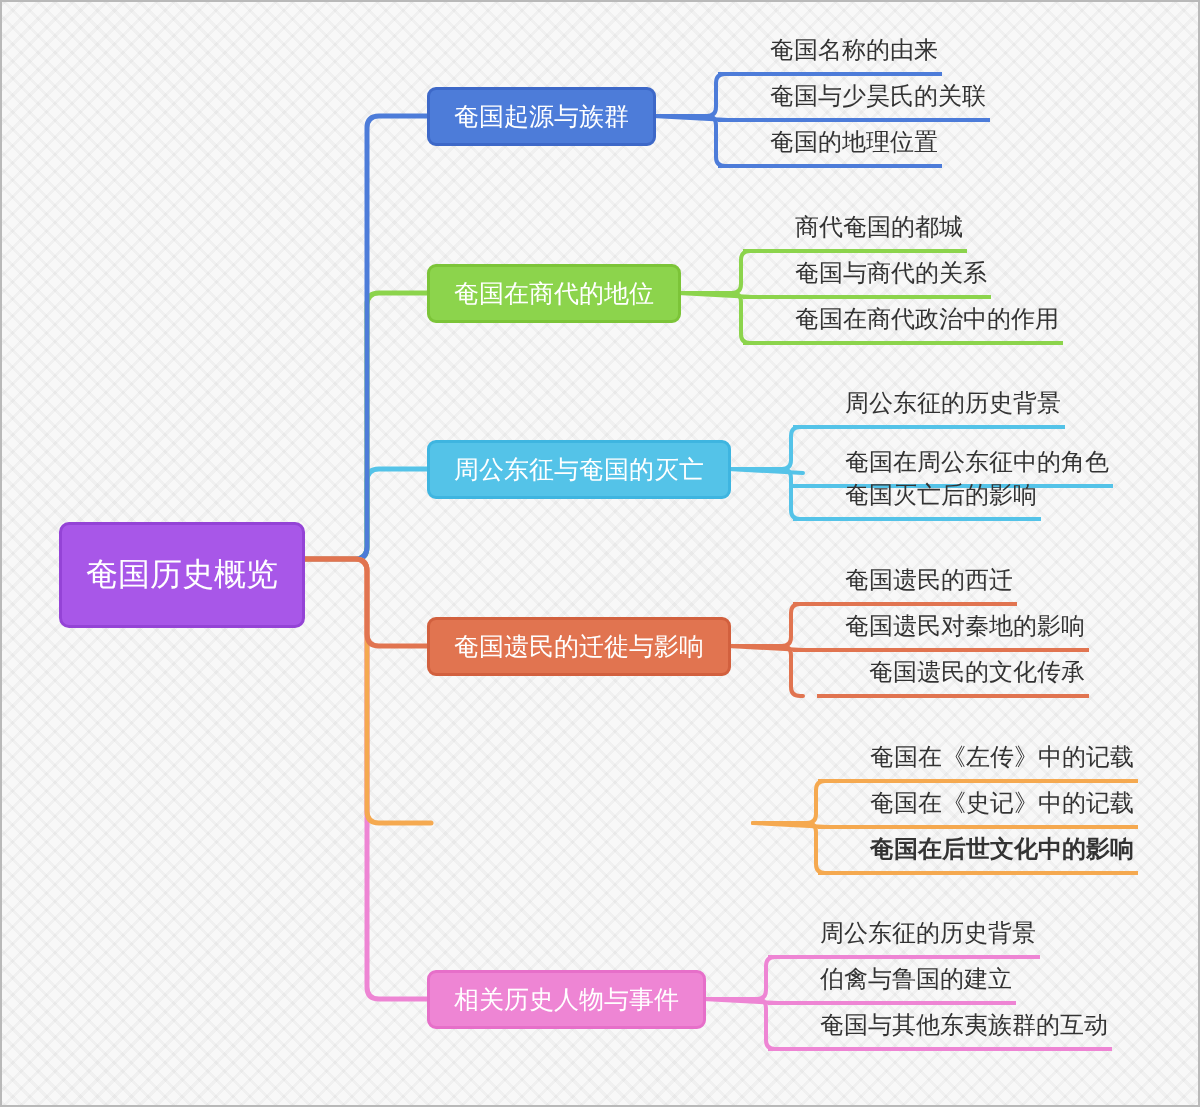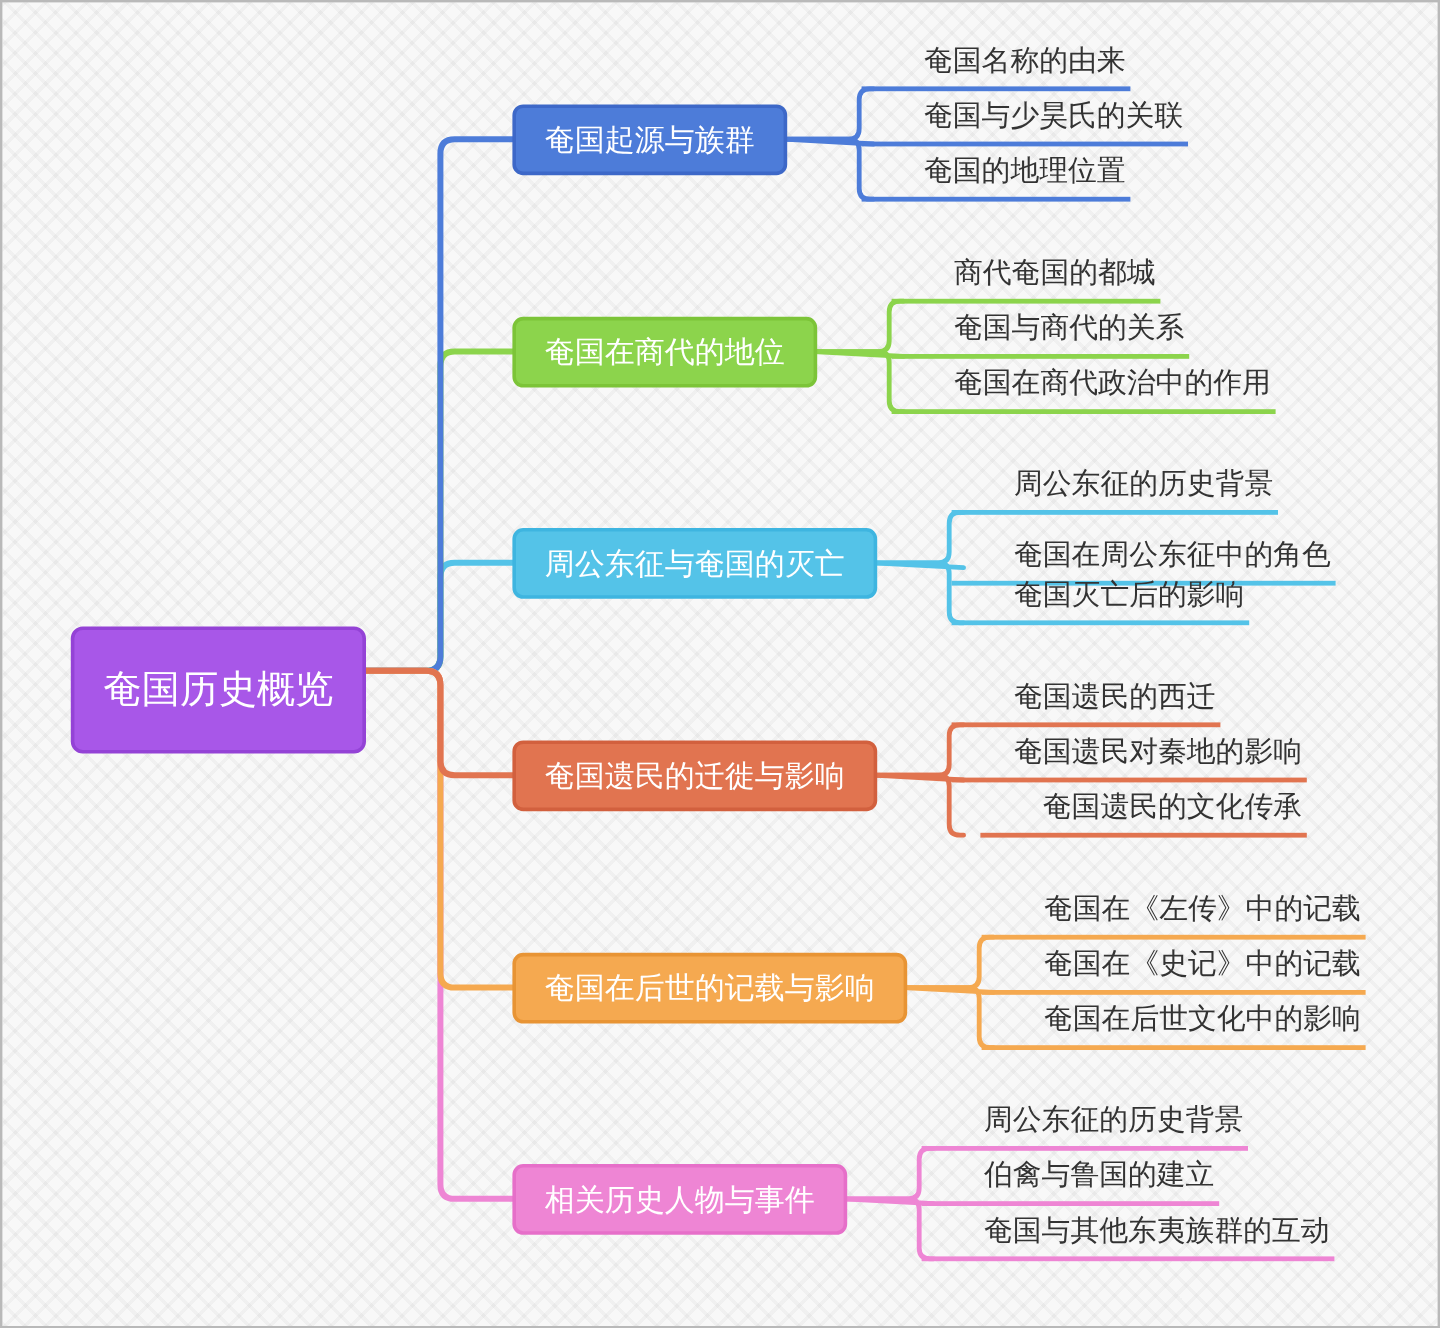--- a/index.html
+++ b/index.html
@@ -77,39 +77,38 @@
       <path d="M 701 997 L 776 1001" fill="none" stroke="#ee85d4" stroke-width="4" stroke-linecap="round" stroke-linejoin="round"></path>
       <path d="M 701 997 H 755 Q 764 997 764 1006 V 1038 Q 764 1047 773 1047 H 776" fill="none" stroke="#ee85d4" stroke-width="4" stroke-linecap="round" stroke-linejoin="round"></path>
     </svg>
 
   <div class="node root" id="root" style="background: rgb(168, 87, 232); border-color: rgb(148, 67, 214); left: 57px; top: 520px;">奄国历史概览</div>
 
   <div class="node branch" id="b0" style="background: rgb(77, 124, 217); border-color: rgb(61, 104, 200); left: 425px; top: 84.5px;">奄国起源与族群</div>
   <div class="node branch" id="b1" style="background: rgb(140, 212, 76); border-color: rgb(124, 196, 56); left: 425px; top: 261.5px;">奄国在商代的地位</div>
   <div class="node branch" id="b2" style="background: rgb(84, 195, 232); border-color: rgb(62, 181, 224); left: 425px; top: 437.5px;">周公东征与奄国的灭亡</div>
   <div class="node branch" id="b3" style="background: rgb(225, 116, 80); border-color: rgb(210, 96, 62); left: 425px; top: 614.5px;">奄国遗民的迁徙与影响</div>
-  <div class="node branch" id="b4" style="background: rgb(245, 169, 80); border-color: rgb(232, 148, 52); left: 425px; top: 791.5px;">奄国在后世的记载与影响</div>
   <div class="node branch" id="b5" style="background: rgb(238, 133, 212); border-color: rgb(230, 111, 201); left: 425px; top: 967.5px; padding-left: 24px;">相关历史人物与事件</div>
 
   <span class="child" id="c0-0" style="left: 716px; top: 32px; border-bottom-color: rgb(77, 124, 217);">奄国名称的由来</span>
   <span class="child" id="c0-1" style="left: 716px; top: 78px; border-bottom-color: rgb(77, 124, 217);">奄国与少昊氏的关联</span>
   <span class="child" id="c0-2" style="left: 716px; top: 124px; border-bottom-color: rgb(77, 124, 217);">奄国的地理位置</span>
 
   <span class="child" id="c1-0" style="left: 741px; top: 209px; border-bottom-color: rgb(140, 212, 76);">商代奄国的都城</span>
   <span class="child" id="c1-1" style="left: 741px; top: 255px; border-bottom-color: rgb(140, 212, 76); text-align: center;">奄国与商代的关系</span>
   <span class="child" id="c1-2" style="left: 741px; top: 301px; border-bottom-color: rgb(140, 212, 76);">奄国在商代政治中的作用</span>
 
   <span class="child" id="c2-0" style="left: 791px; top: 385px; border-bottom-color: rgb(84, 195, 232);">周公东征的历史背景</span>
   <span class="child" id="c2-1" style="left: 791px; top: 431px; border-bottom-color: rgb(84, 195, 232); margin-top: 13px;">奄国在周公东征中的角色</span>
   <span class="child" id="c3-0" style="left: 791px; top: 562px; border-bottom-color: rgb(225, 116, 80);">奄国遗民的西迁</span>
 
   <span class="child" id="c2-2" style="left: 791px; top: 477px; border-bottom-color: rgb(84, 195, 232);">奄国灭亡后的影响</span>
   <span class="child" id="c3-1" style="left: 791px; top: 608px; border-bottom-color: rgb(225, 116, 80);">奄国遗民对秦地的影响</span>
   <span class="child" id="c3-2" style="left: 791px; top: 654px; border-bottom-color: rgb(225, 116, 80); margin-left: 24px;">奄国遗民的文化传承</span>
 
   <span class="child" id="c4-0" style="left: 816px; top: 739px; border-bottom-color: rgb(245, 169, 80);">奄国在《左传》中的记载</span>
   <span class="child" id="c4-1" style="left: 816px; top: 785px; border-bottom-color: rgb(245, 169, 80);">奄国在《史记》中的记载</span>
-  <span class="child" id="c4-2" style="left: 816px; top: 831px; border-bottom-color: rgb(245, 169, 80);">奄国在后世文化中的影响</span>
+  <span class="child" id="c4-2" style="left: 816px; top: 831px; border-bottom-color: rgb(245, 169, 80); font-weight: bold;">奄国在后世文化中的影响</span>
 
   <span class="child" id="c5-0" style="left: 766px; top: 915px; border-bottom-color: rgb(238, 133, 212);">周公东征的历史背景</span>
   <span class="child" id="c5-1" style="left: 766px; top: 961px; border-bottom-color: rgb(238, 133, 212);">伯禽与鲁国的建立</span>
   <span class="child" id="c5-2" style="left: 766px; top: 1007px; border-bottom-color: rgb(238, 133, 212);">奄国与其他东夷族群的互动</span>
 </div>
 
 </body></html>

